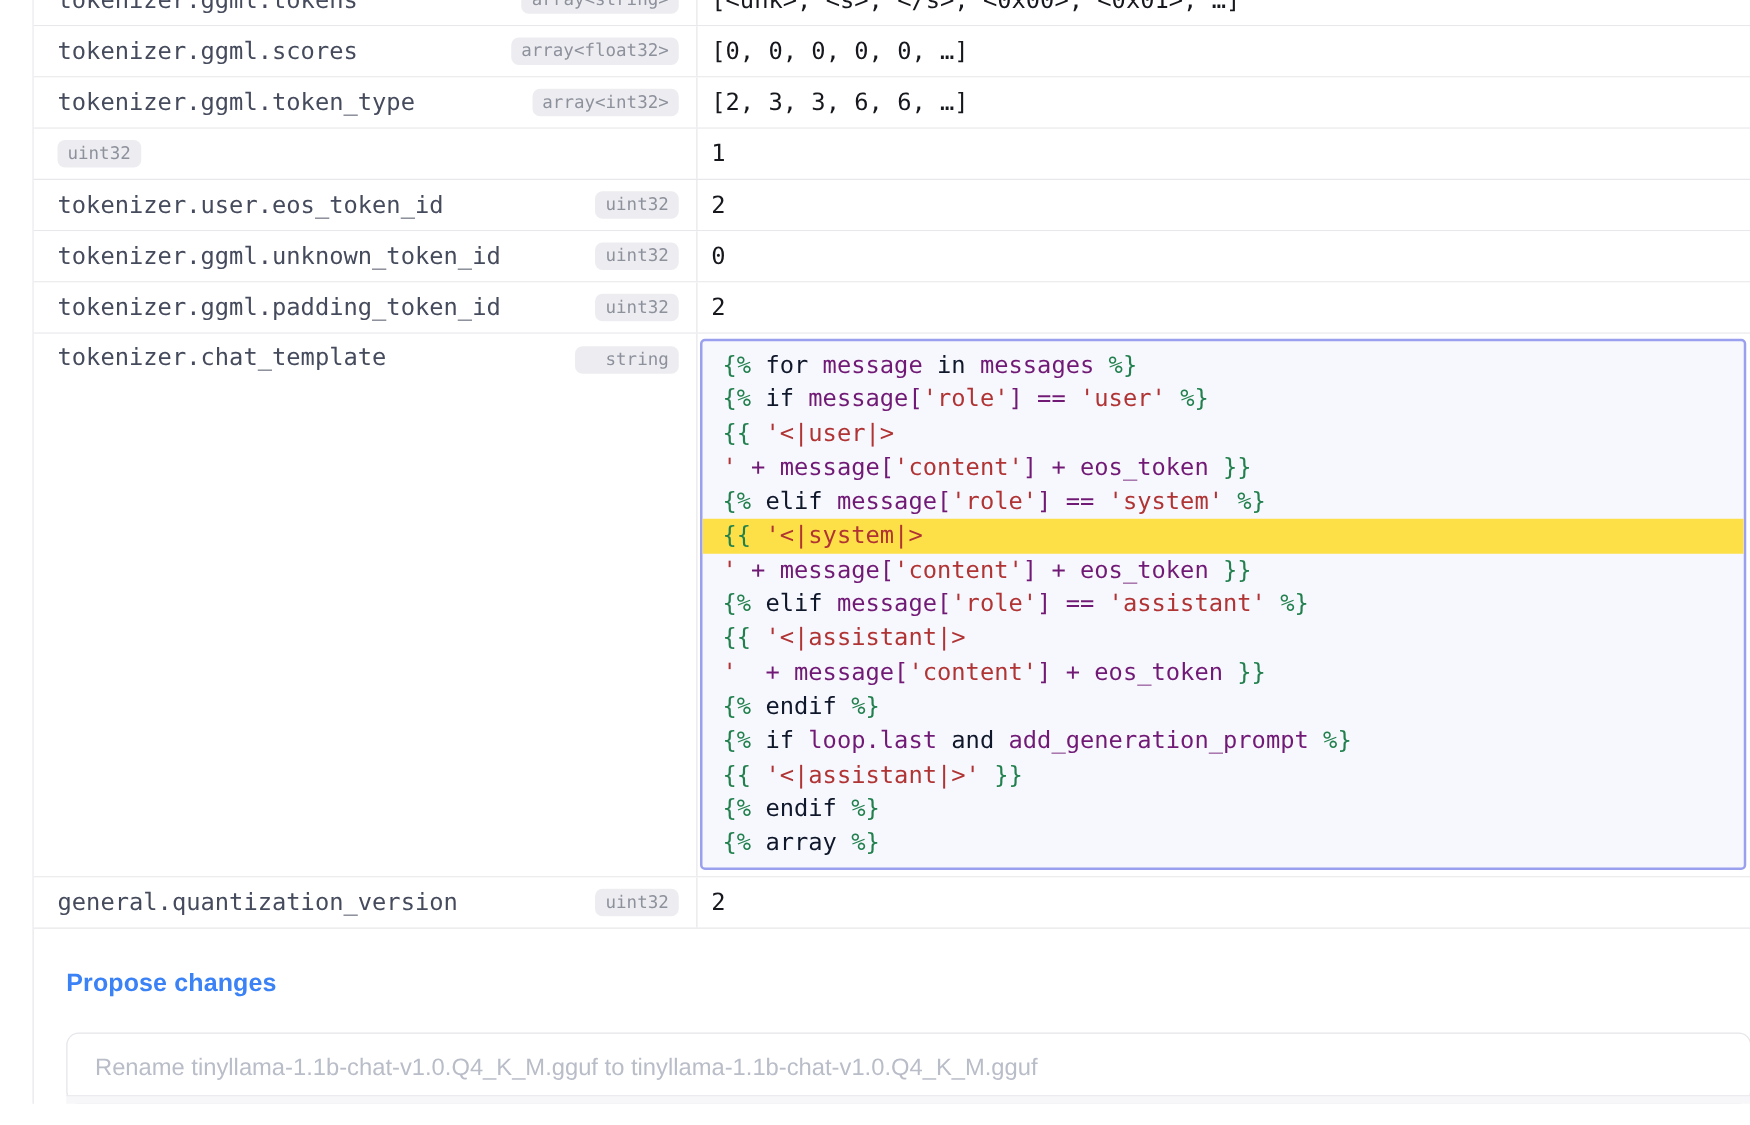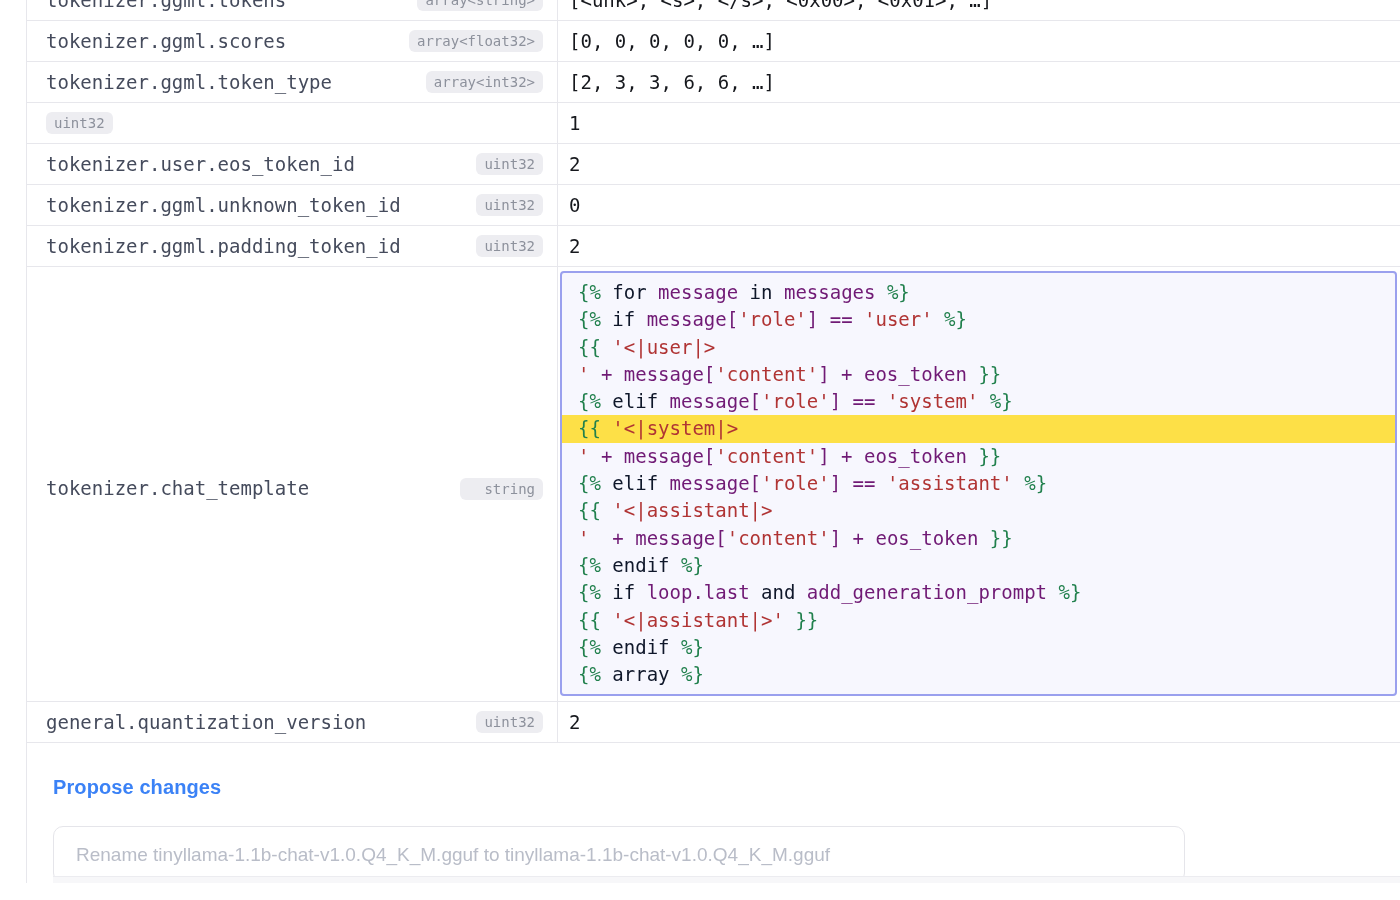--- a/index.html
+++ b/index.html
@@ -11,21 +11,21 @@
   
   .meta-table { width: 100%; }
   .meta-row { display: flex; align-items: stretch; border-bottom: 1px solid #e7e7ec; background: #fff; }
   .meta-row.clipped { margin-top: -20px; }
   .meta-row .cell-key {
     width: 531px; flex: 0 0 531px;
     display: flex; align-items: center; justify-content: space-between;
     padding: 0 14px 0 19px; min-height: 40px;
     border-right: 1px solid #e7e7ec;
   }
-  .meta-row .cell-key.top-align { align-items: center; padding-top: 8px; }
+  .meta-row .cell-key.top-align { align-items: flex-start; padding-top: 8px; }
   .key-name {
     font-family: "DejaVu Sans Mono", monospace;
     font-size: 19px; color: #454b5c; white-space: nowrap;
   }
   .type-badge {
     font-family: "DejaVu Sans Mono", monospace;
     font-size: 14px; color: #8d919c; background: #ededf1;
     border-radius: 6px; padding: 2px 8px; white-space: nowrap; line-height: 18px;
   }
   .cell-key.top-align .type-badge { margin-top: 2px; padding-left: 24px; }
@@ -52,21 +52,21 @@
   .c-d { color: #21804d; }   
   .c-k { color: #0f172a; }   
   .c-s { color: #b03434; }   
   .c-p { color: #701a75; }   
 
   
   .propose-section { padding: 33px 0 0 26px; }
   .propose-heading { font-size: 20px; font-weight: 700; color: #3b82f6; letter-spacing: 0.1px; }
   .propose-input {
     display: block; margin-top: 27px;
-    width: 1132px; height: 57px;
+    width: 1348px; height: 57px;
     border: 1px solid #e5e5ea; border-radius: 10px;
     background: #fff; outline: none;
     padding: 0 20px 0 22px;
     font-family: "Liberation Sans", sans-serif; font-size: 19px; color: #3a3d46;
   }
   .propose-input::placeholder { color: #b9bdc8; opacity: 1; }
 
   .bottom-strip {
     position: absolute; left: 26px; right: 0; bottom: 0; height: 7px;
     background: #f7f7f9; border-top: 1px solid #ececf0;

